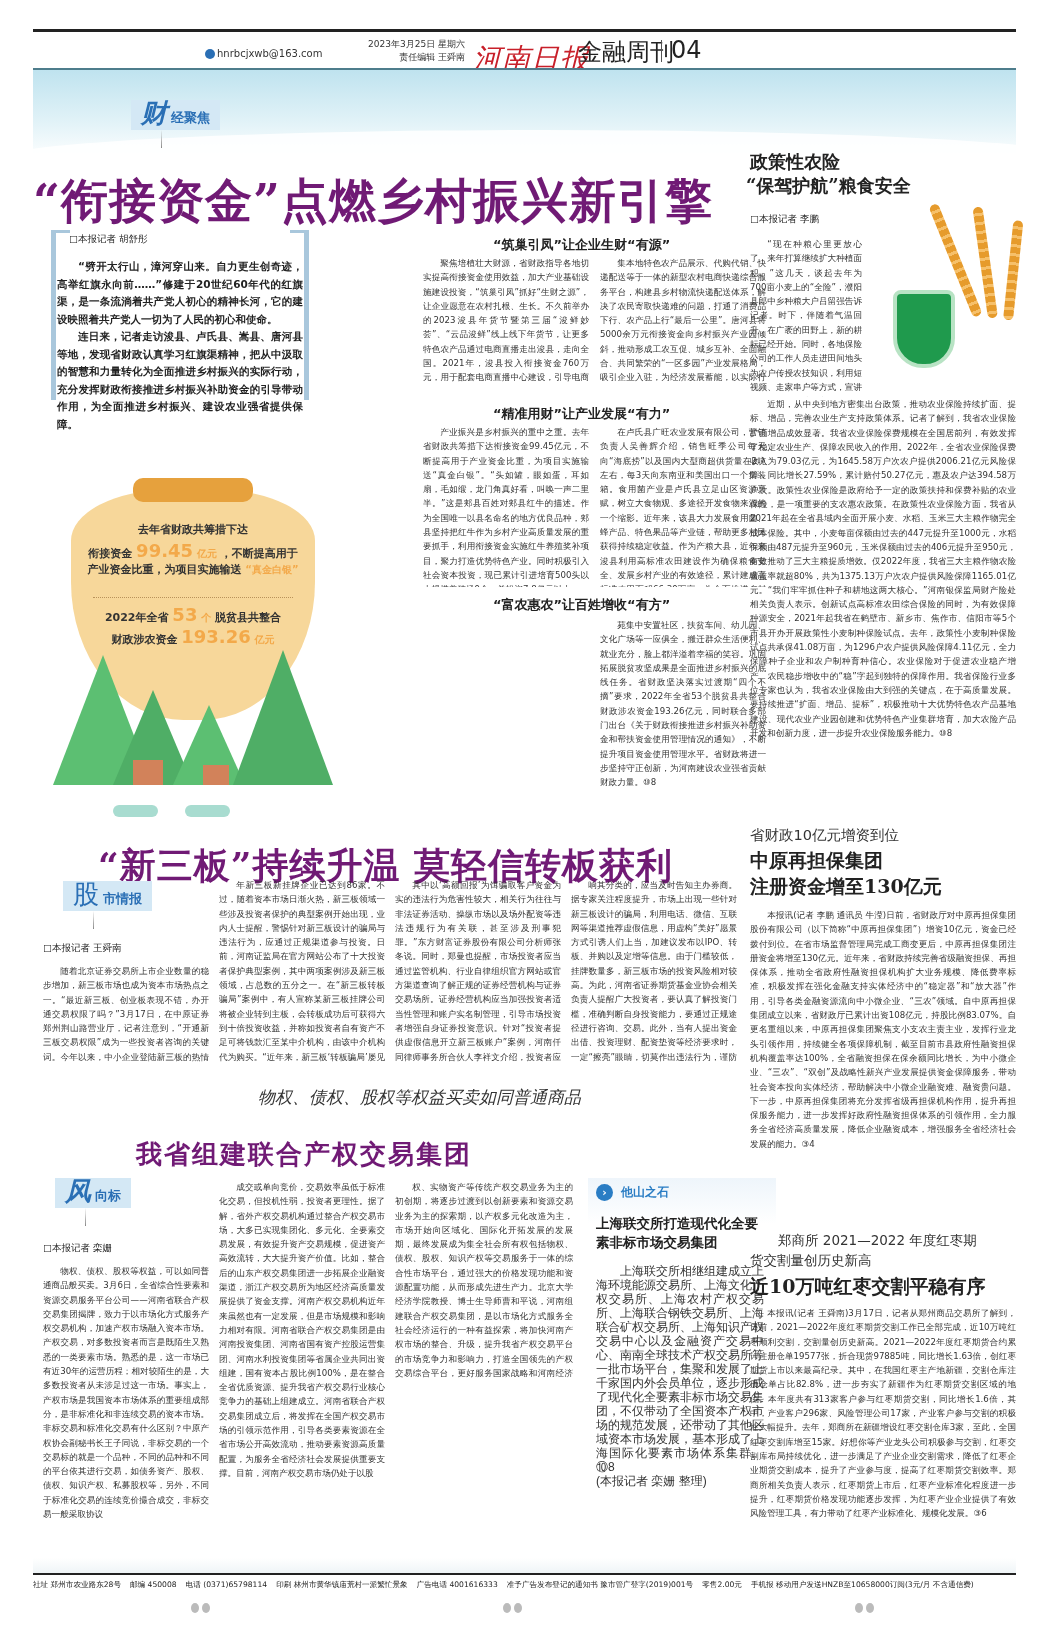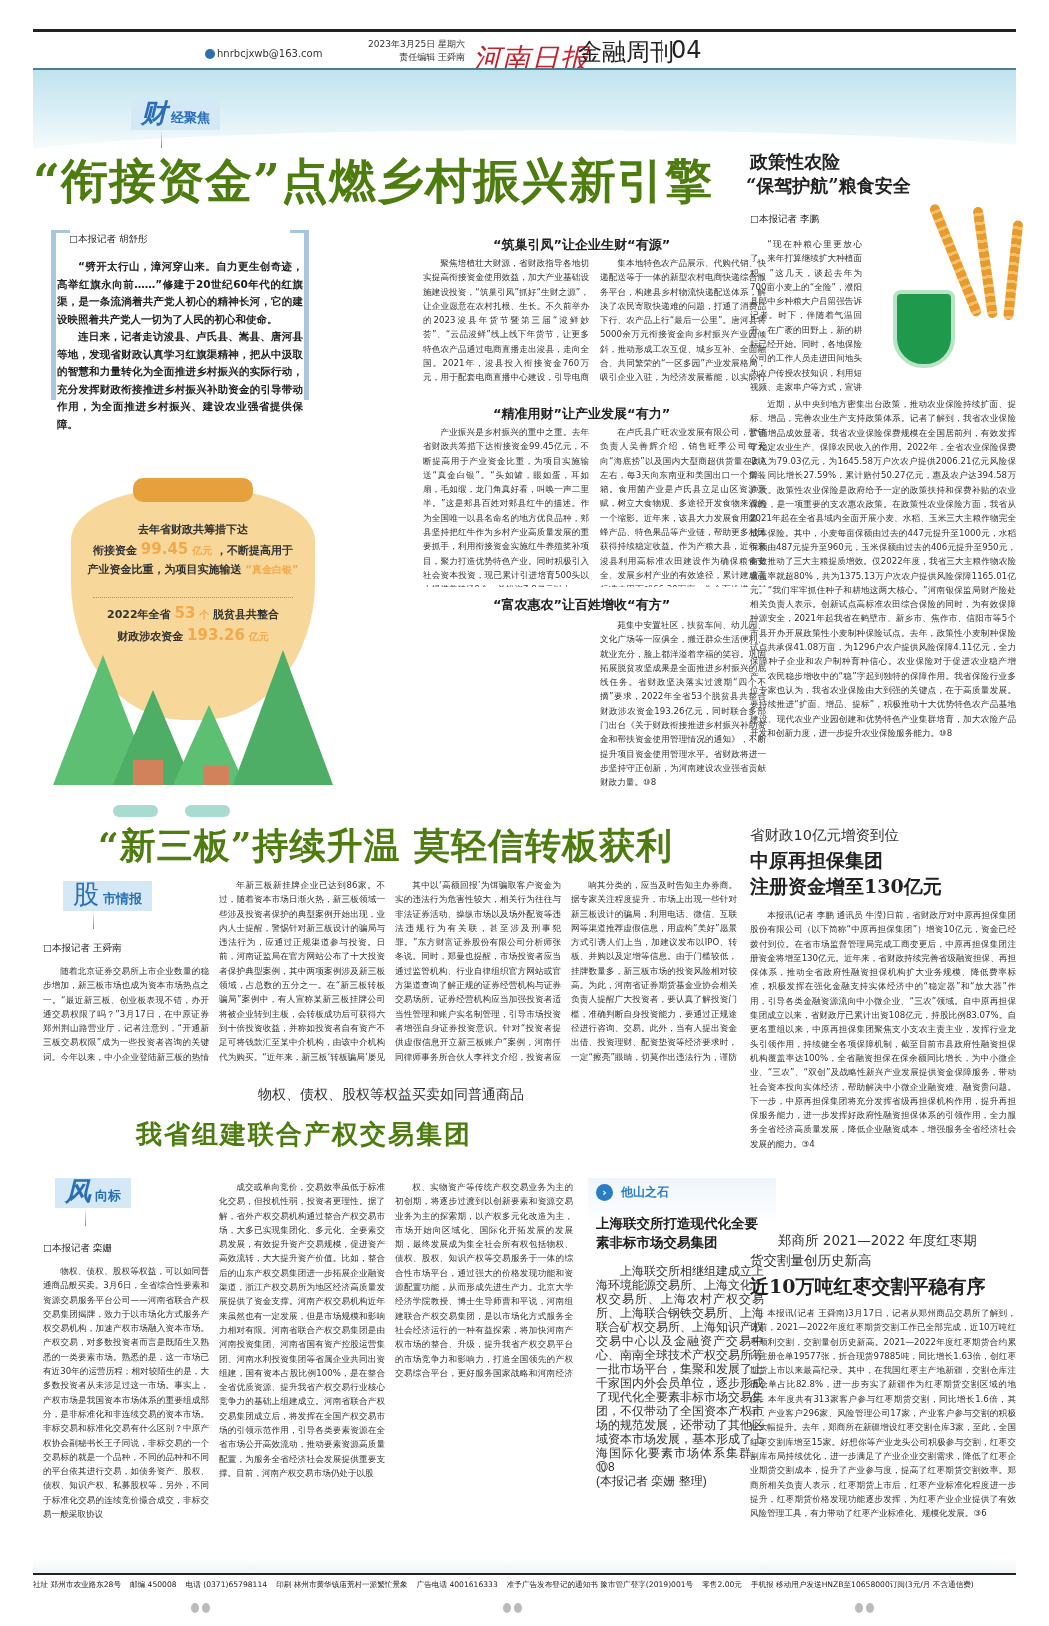--- a/index.html
+++ b/index.html
@@ -24,45 +24,45 @@
     background: linear-gradient(180deg, #bfe3ef 0%, #e3f3f8 60%, #ffffff 100%); }
   .sky-wave { position: absolute; left: -40px; top: 60px; width: 1100px; height: 60px; border-radius: 50%; background: #ffffff; opacity: .85; }
 
   
   .tag { position: absolute; height: 30px; background: #d4e8f5; display: flex; align-items: flex-end; padding: 0 10px 3px 10px; gap: 4px; }
   .tag::after { content: ""; position: absolute; left: 30px; bottom: -18px; width: 0; height: 0;
     border-left: 1px solid #888; border-top: 18px solid transparent; }
   .tag-big { font-family: "DejaVu Serif", serif; font-style: italic; font-weight: bold; font-size: 26px; color: #2a6fb5; line-height: 28px; }
   .tag-small { font-size: 13px; color: #2a6fb5; font-weight: bold; line-height: 18px; }
 
-  h1.headline { position: absolute; font-family: "DejaVu Serif", serif; font-weight: bold; color: #4d7c0f; white-space: nowrap; }
+  h1.headline { position: absolute; font-family: "DejaVu Serif", serif; font-weight: bold; color: #701a75; white-space: nowrap; margin-top: 20px; }
   .h-main1 { left: 0; top: 150px; font-size: 47px; letter-spacing: 1px; }
   .h-main2 { left: 65px; top: 822px; font-size: 36px; letter-spacing: 1px; }
   .h-main3 { left: 103px; top: 1117px; font-size: 26px; letter-spacing: 2px; }
-  .kicker { position: absolute; font-size: 14px; color: #333; white-space: nowrap; }
+  .kicker { position: absolute; font-size: 17px; color: #333; white-space: nowrap; font-style: italic; }
   .kicker-3 { left: 225px; top: 1086px; }
 
   
   .col { position: absolute; font-size: 8.6px; line-height: 14.3px; color: #333; text-align: justify; overflow: hidden; }
   .col p { text-indent: 2em; }
   .byline { position: absolute; font-size: 9.5px; color: #222; white-space: nowrap; }
   .subhead { position: absolute; font-size: 13px; font-weight: bold; color: #222; white-space: nowrap; }
 
   .lead-frame { position: absolute; left: 18px; top: 230px; width: 258px; height: 170px; border-left: 5px solid #a9c7dc; border-right: 5px solid #a9c7dc; }
   .lead-frame::before, .lead-frame::after { content: ""; position: absolute; top: 0; width: 14px; height: 3px; background: #a9c7dc; }
   .lead-frame::before { left: 0; } .lead-frame::after { right: 0; }
   .lead-text { position: absolute; left: 24px; top: 258px; width: 246px; font-size: 10.5px; line-height: 17.5px; color: #222; font-weight: bold; text-align: justify; }
   .lead-text p { text-indent: 2em; }
 
   
   .info { position: absolute; left: 20px; top: 470px; width: 280px; height: 340px; }
   .sack { position: absolute; left: 18px; top: 20px; width: 244px; height: 230px; background: #f7d79a; border-radius: 40% 40% 46% 46% / 22% 22% 60% 60%; }
   .sack-neck { position: absolute; left: 80px; top: 8px; width: 120px; height: 24px; background: #e6a13d; border-radius: 10px; }
   .info-line { position: absolute; left: 0; width: 280px; text-align: center; font-size: 11px; font-weight: bold; color: #333; }
-  .info-big { font-size: 15px; color: #f3a94a; font-weight: bold; }
+  .info-big { font-size: 18px; color: #f3a94a; font-weight: bold; }
   .info-unit { color: #f3a94a; font-size: 10px; }
   .info-dots { position: absolute; left: 40px; top: 127px; width: 200px; border-top: 1px dotted #b9925a; }
   .tree { position: absolute; width: 0; height: 0; border-left: solid transparent; border-right: solid transparent; }
   .house { position: absolute; background: #d2825a; }
 
   
   .shield { position: absolute; left: 905px; top: 288px; width: 62px; height: 78px; background: #1f9a4d; border: 4px solid #b8e3c4;
     border-radius: 8px 8px 30px 30px; }
   .wheat { position: absolute; width: 10px; background: repeating-linear-gradient(180deg, #e69b2c 0 6px, #f6c06a 6px 9px); border-radius: 5px; transform-origin: bottom center; }
 

